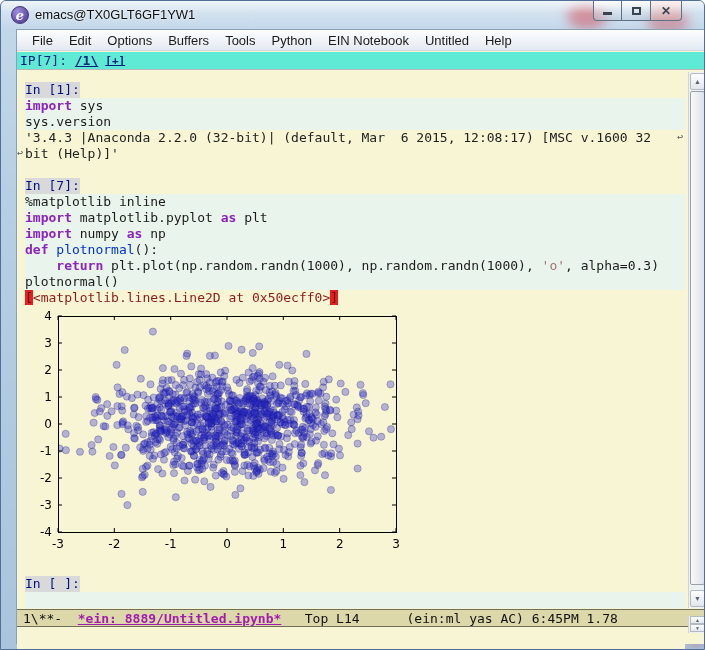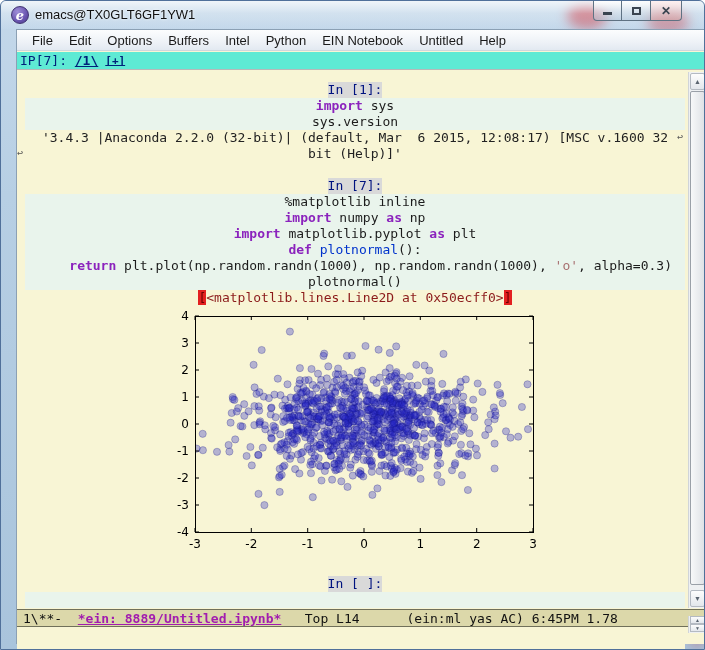--- a/index.html
+++ b/index.html
@@ -36,21 +36,21 @@
   .menu-item { font-size:13px; color:#1a1a1a; padding:2px 7px; white-space:pre; }
   
   #headerline { position:absolute; left:0; top:22px; width:690px; height:18px; background:#5eead4;
     border-bottom:1px solid #b8b8b8; font-family:"DejaVu Sans Mono",monospace; font-size:13px;
     color:#00227a; display:flex; align-items:center; padding-left:3px; white-space:pre; }
   #headerline .hlink { text-decoration:underline; font-weight:bold; }
   #headerline .hsmall { font-size:11px; text-decoration:underline; font-weight:bold; margin-left:7px; }
   
   #buffer { position:absolute; left:0; top:40px; width:668px; height:581px; background:#f8f5d5;
     padding:12px 0 0 8px; font-family:"DejaVu Sans Mono",monospace; font-size:13px; line-height:16px;
-    overflow:hidden;text-align:center; }
+    overflow:hidden; }
   .line { position:relative; height:16px; white-space:pre; }
   .line.input { background:#e9f4ec; margin-right:0; }
   .line.figure-line { height:252px; }
   .prompt-badge { background:#d9d9d9; color:#00137f; display:inline-block; }
   .tk-plain { color:#1c1c1c; }
   .tk-kw { color:#8b23bd; font-weight:bold; }
   .tk-fn { color:#0033cc; }
   .tk-str { color:#a87070; }
   .tk-out { color:#222; }
   .tk-bracket { background:#e32020; color:#6d0000; }
@@ -105,40 +105,40 @@
         </div>
     </div>
   </div>
 
   <div id="client">
     <div id="menubar">
         <div class="menu-item">File</div>
         <div class="menu-item">Edit</div>
         <div class="menu-item">Options</div>
         <div class="menu-item">Buffers</div>
-        <div class="menu-item">Intel</div>
+        <div class="menu-item">Tools</div>
         <div class="menu-item">Python</div>
         <div class="menu-item">EIN Notebook</div>
         <div class="menu-item">Untitled</div>
         <div class="menu-item">Help</div>
       </div>
 
     <div id="headerline"><span>IP[7]: </span><span class="hlink">/1\</span><span class="hsmall">[+]</span></div>
 
     <div id="buffer">
         <div class="line prompt"><span class="prompt-badge">In [1]:</span></div>
         <div class="line input"><span class="tk-kw">import</span><span class="tk-plain"> sys</span></div>
         <div class="line input"><span class="tk-plain">sys.version</span></div>
         <div class="line output"><span class="tk-out">'3.4.3 |Anaconda 2.2.0 (32-bit)| (default, Mar  6 2015, 12:08:17) [MSC v.1600 32</span><span class="fringe-glyph fr-right">↩</span></div>
         <div class="line output"><span class="fringe-glyph fr-left">↩</span><span class="tk-out">bit (Help)]'</span></div>
         <div class="line blank"></div>
         <div class="line prompt"><span class="prompt-badge">In [7]:</span></div>
         <div class="line input"><span class="tk-plain">%matplotlib inline</span></div>
+        <div class="line input"><span class="tk-kw">import</span><span class="tk-plain"> matplotlib.pyplot </span><span class="tk-kw">as</span><span class="tk-plain"> plt</span></div>
         <div class="line input"><span class="tk-kw">import</span><span class="tk-plain"> numpy </span><span class="tk-kw">as</span><span class="tk-plain"> np</span></div>
-        <div class="line input"><span class="tk-kw">import</span><span class="tk-plain"> matplotlib.pyplot </span><span class="tk-kw">as</span><span class="tk-plain"> plt</span></div>
         <div class="line input"><span class="tk-kw">def</span><span class="tk-plain"> </span><span class="tk-fn">plotnormal</span><span class="tk-plain">():</span></div>
         <div class="line input"><span class="tk-plain">    </span><span class="tk-kw">return</span><span class="tk-plain"> plt.plot(np.random.randn(1000), np.random.randn(1000), </span><span class="tk-str">'o'</span><span class="tk-plain">, alpha=0.3)</span></div>
         <div class="line input"><span class="tk-plain">plotnormal()</span></div>
         <div class="line output"><span class="tk-bracket">[</span><span class="tk-repr">&lt;matplotlib.lines.Line2D at 0x50ecff0&gt;</span><span class="tk-bracket">]</span></div>
         <div class="line figure figure-line"><div id="chart-holder"><svg width="376" height="250">
               <defs>
                 <clipPath id="axclip">
                   <rect x="23" y="8" width="338" height="216"></rect>
                 </clipPath>
               </defs>

